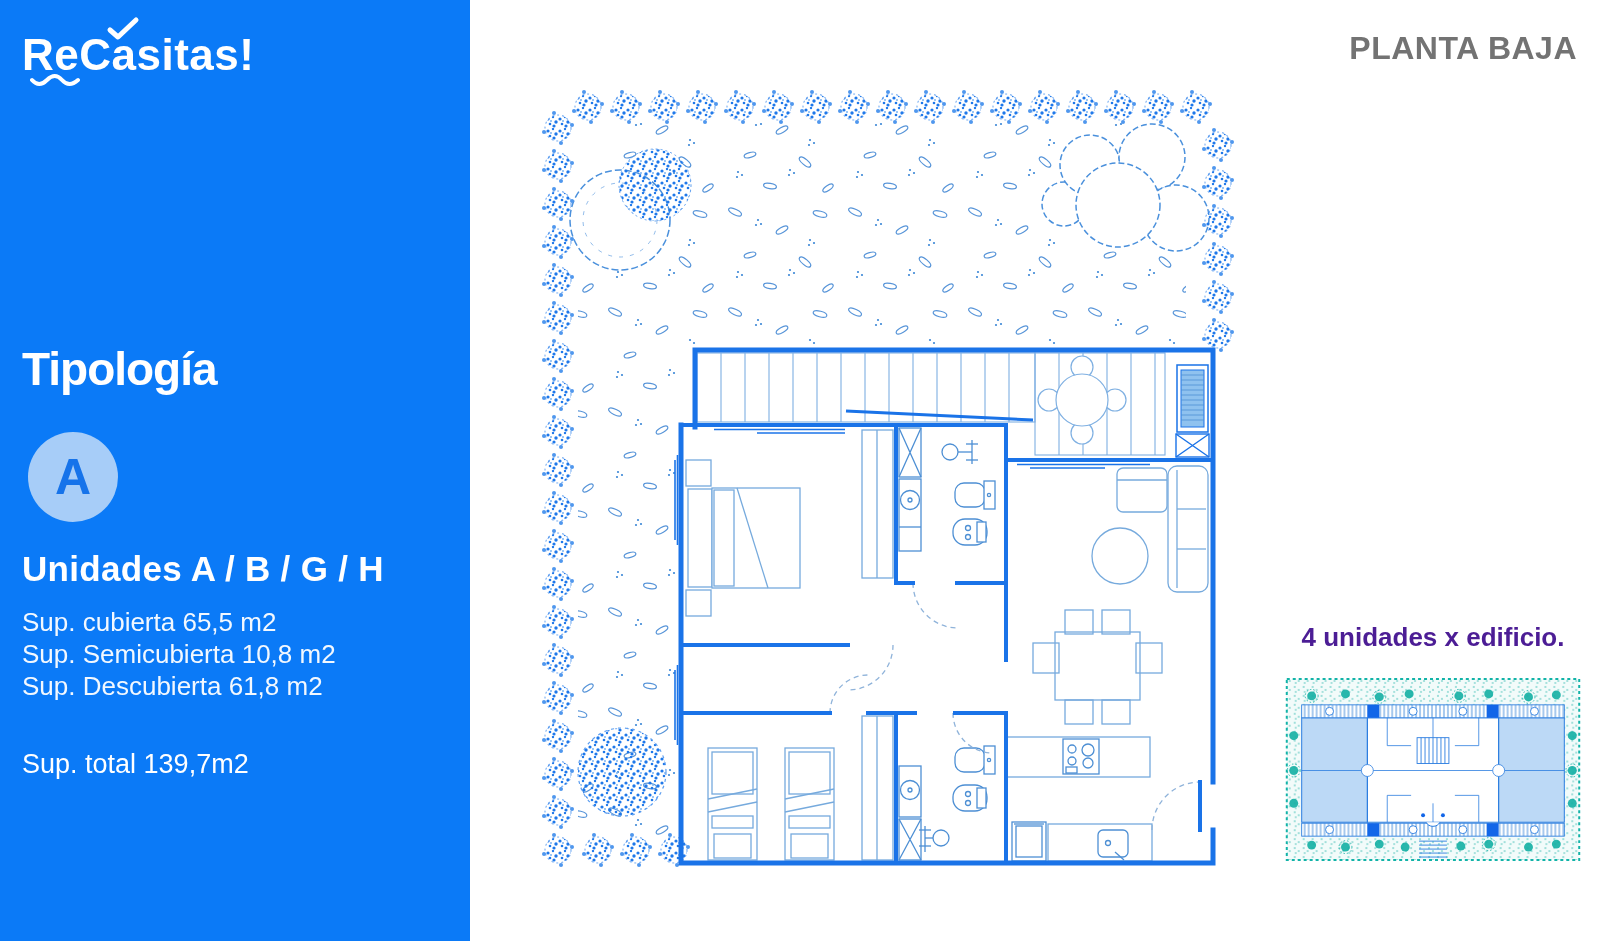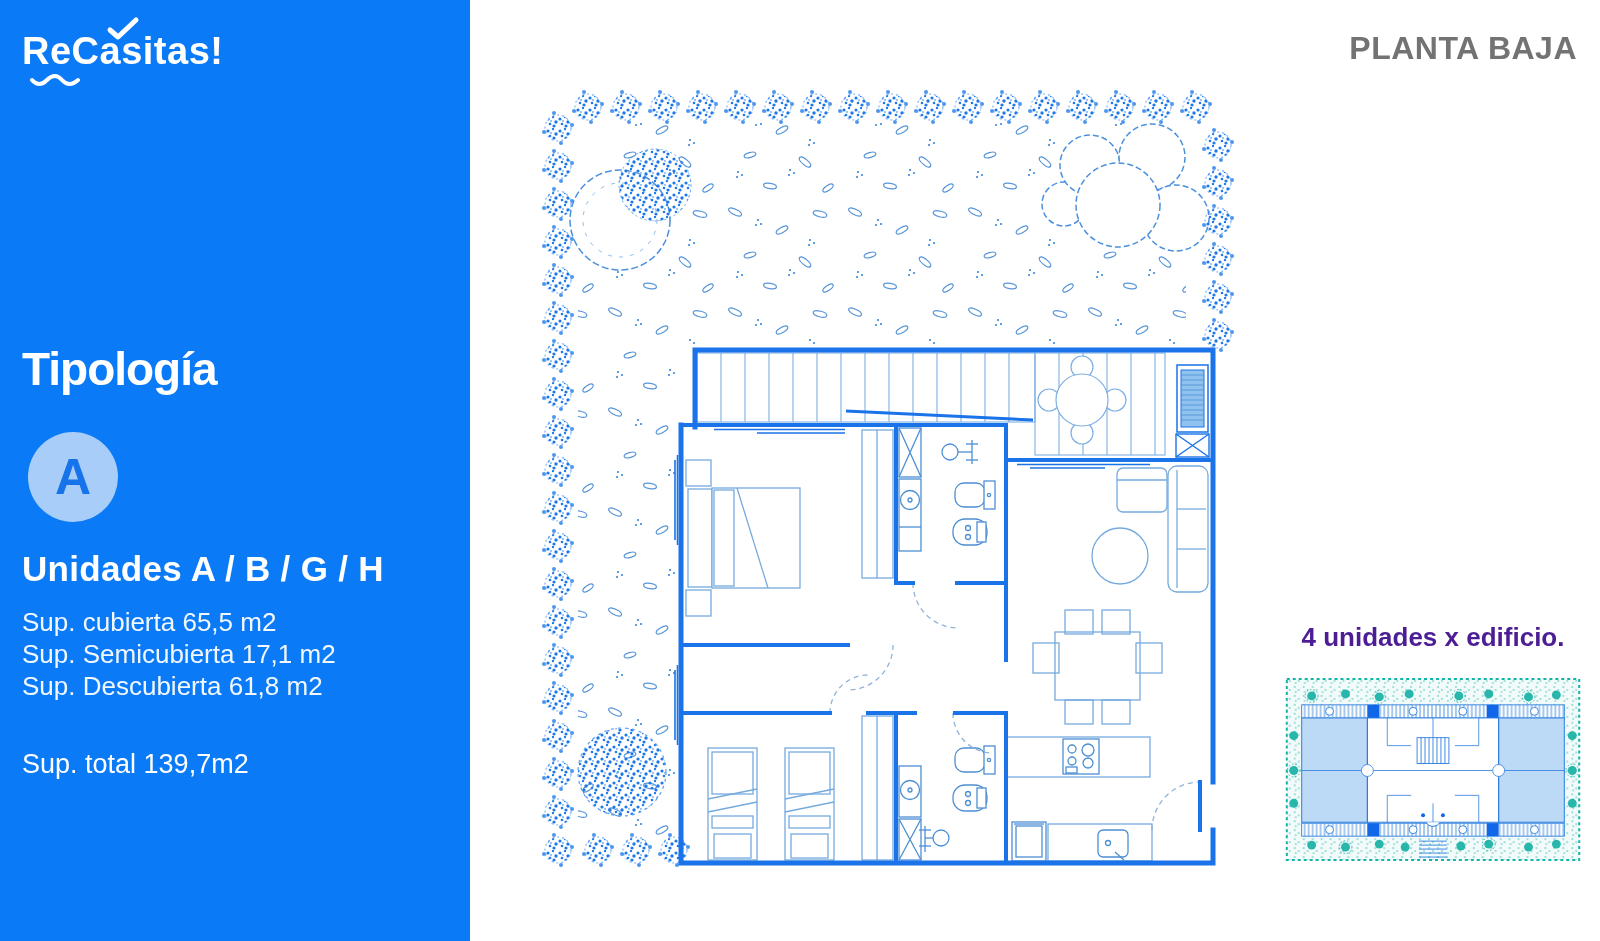--- a/index.html
+++ b/index.html
@@ -1,20 +1,20 @@
 <!DOCTYPE html>
 <html><head>
 <meta charset="utf-8">
 <style>
   html,body{margin:0;padding:0;background:#fff;}
   #stage{position:relative;width:1600px;height:941px;overflow:hidden;background:#fff;
          font-family:"Liberation Sans","DejaVu Sans",sans-serif;}
   
   .sidebar{position:absolute;left:0;top:0;width:470px;height:941px;background:#0b7af7;color:#fff;}
-  .logo{position:absolute;left:22px;top:30px;font-size:38px;font-weight:700;letter-spacing:.5px;white-space:nowrap;}
+  .logo{position:absolute;left:22px;top:30px;font-size:44px;font-weight:700;letter-spacing:.5px;white-space:nowrap;}
   .logo .check{position:absolute;left:84px;top:-14px;}
   .logo .wave{position:absolute;left:8px;top:44px;}
   .typo-title{position:absolute;left:22px;top:342px;font-size:46px;font-weight:700;letter-spacing:-1px;}
   .badge{position:absolute;left:28px;top:432px;width:90px;height:90px;border-radius:50%;
          background:#a7cdf8;color:#1673ea;font-size:50px;font-weight:700;
          display:flex;align-items:center;justify-content:center;}
   .units{position:absolute;left:22px;top:549px;font-size:35px;font-weight:700;letter-spacing:.3px;}
   .surfaces{position:absolute;left:22px;top:606px;font-size:26px;line-height:32px;color:rgba(255,255,255,.95);}
   .total{position:absolute;left:22px;top:749px;font-size:27px;font-weight:400;}
   
@@ -43,21 +43,21 @@
     <div class="typo-title">Tipología</div>
 
     <div class="badge">
       <span>A</span>
     </div>
 
     <div class="units">Unidades A / B / G / H</div>
 
     <div class="surfaces">
       <div>Sup. cubierta 65,5 m2</div>
-      <div>Sup. Semicubierta 17,1 m2</div>
+      <div>Sup. Semicubierta 10,8 m2</div>
       <div>Sup. Descubierta 61,8 m2</div>
     </div>
 
     <div class="total">Sup. total 139,7m2</div>
   </aside>
 
   <div class="plan-label">PLANTA BAJA</div>
 
   <svg class="floorplan" width="705" height="795" viewBox="535 85 705 795">
     <defs>

